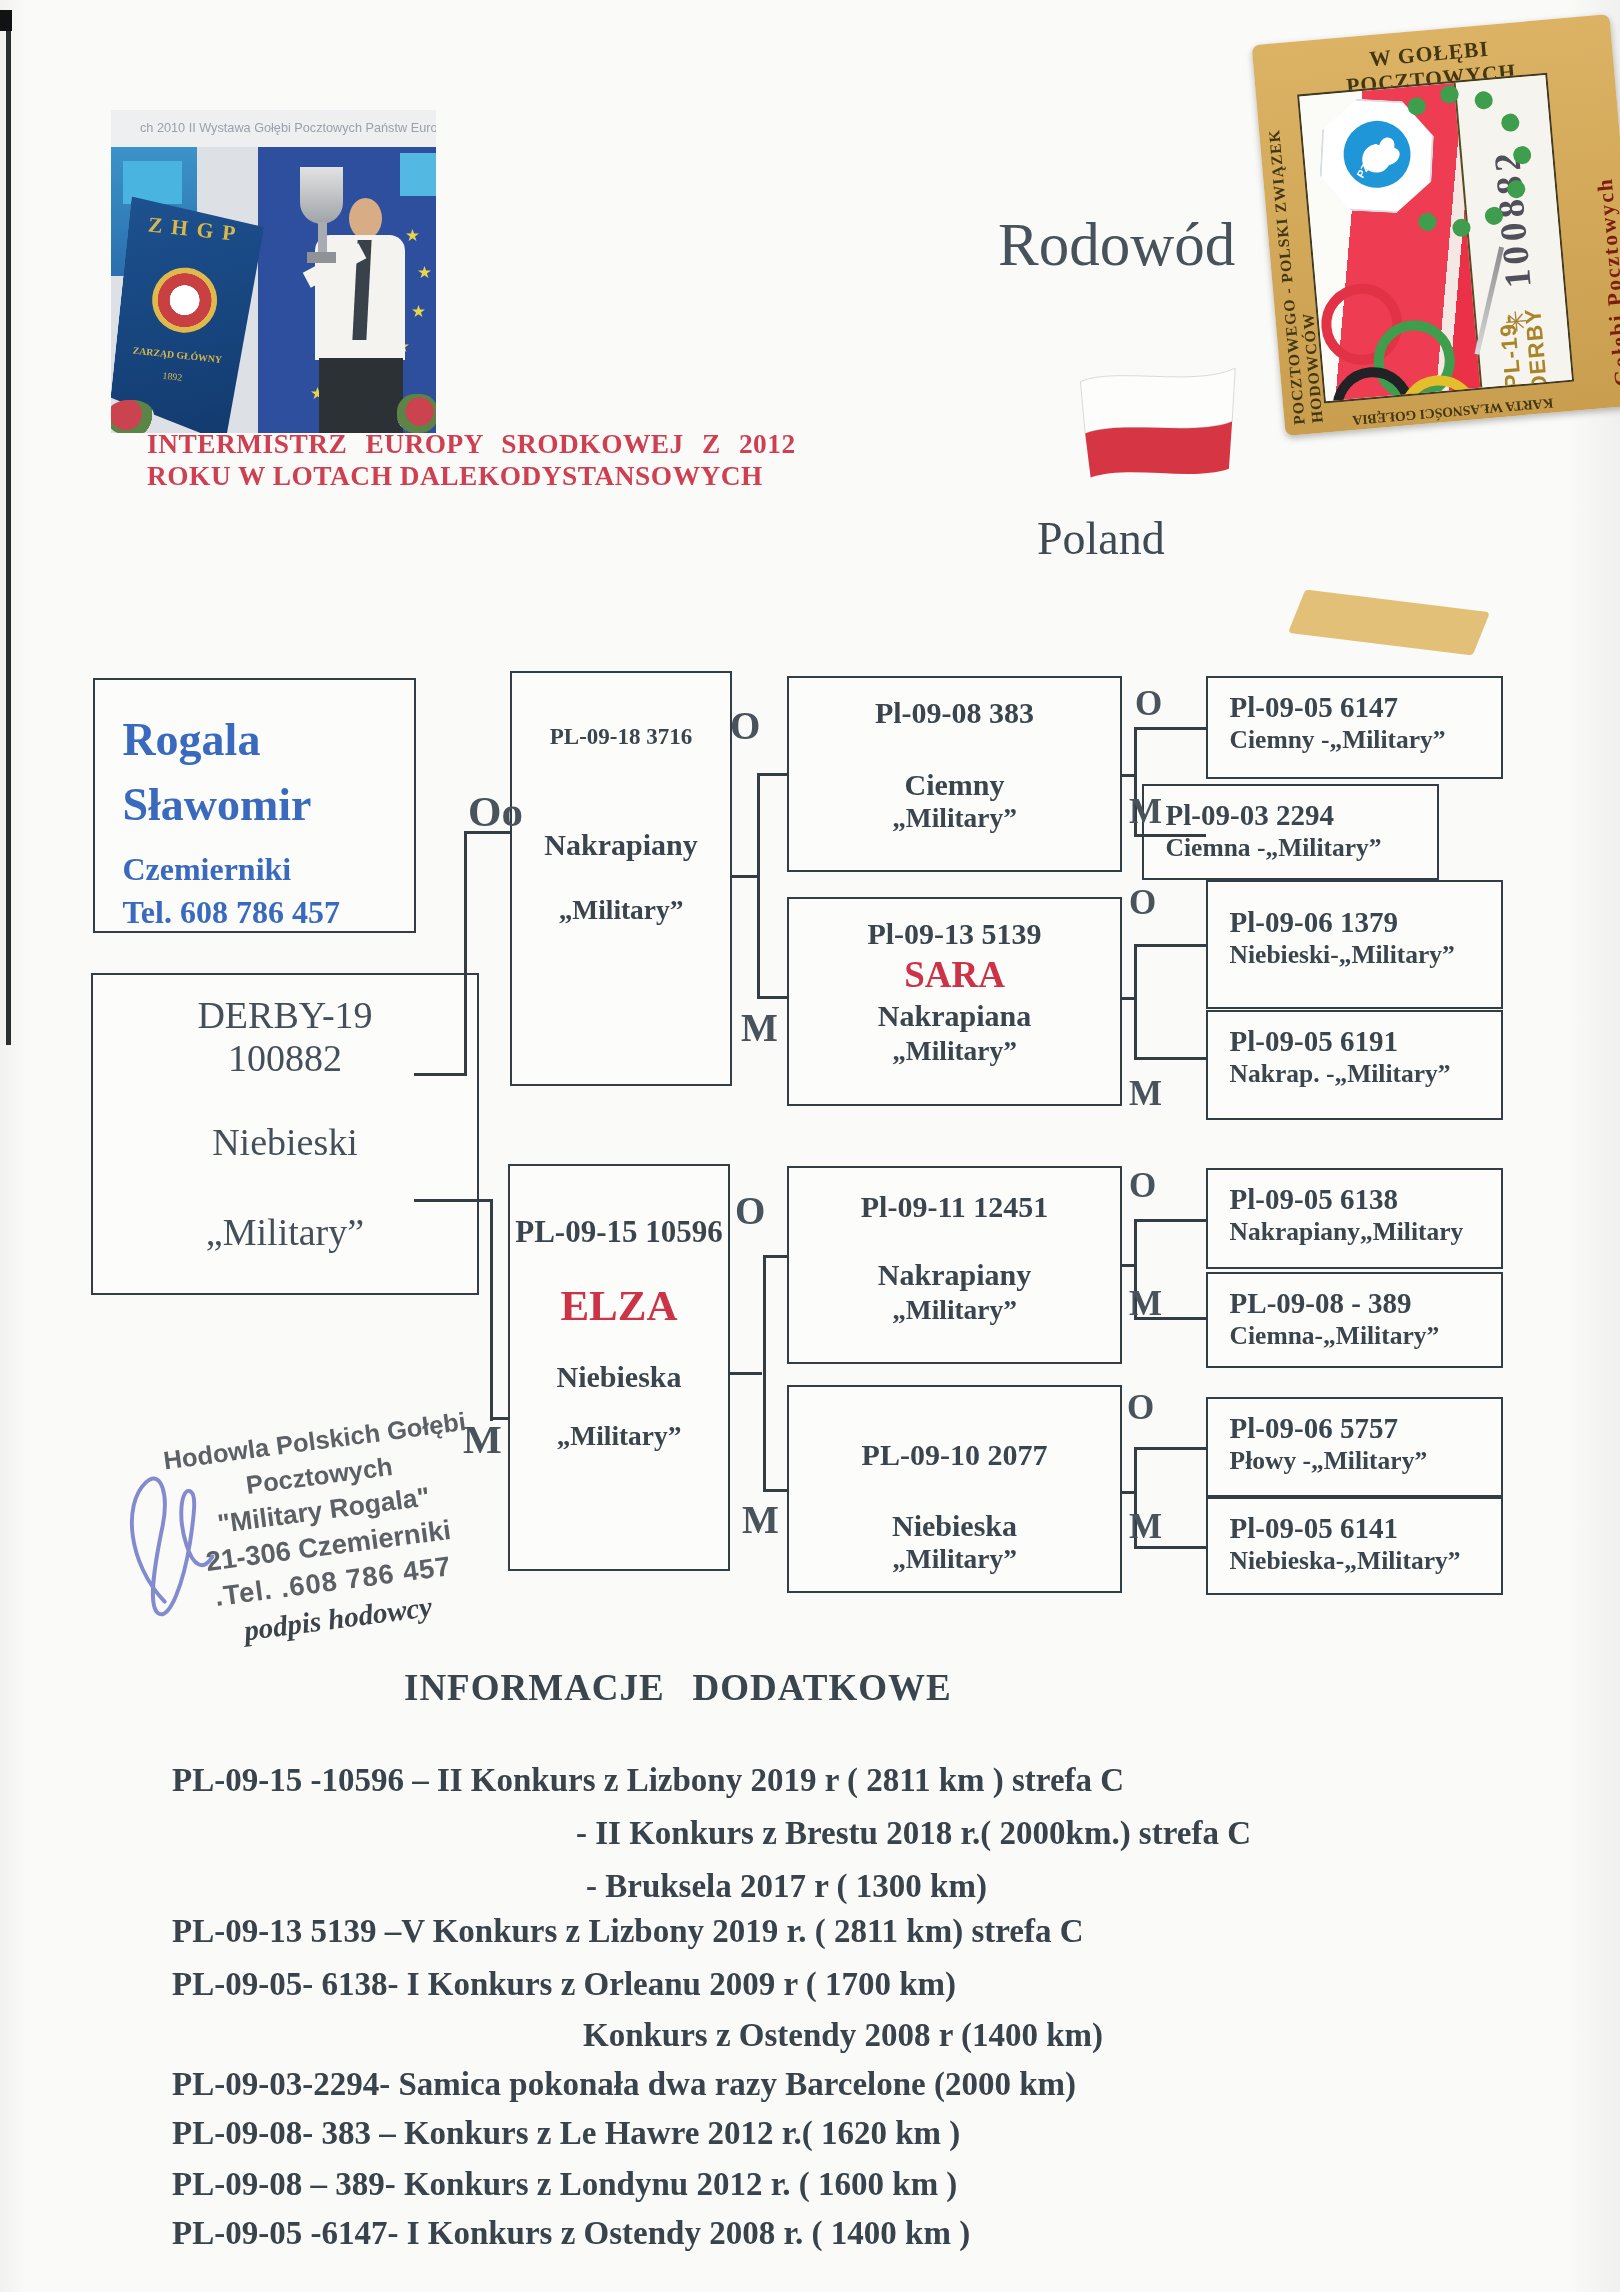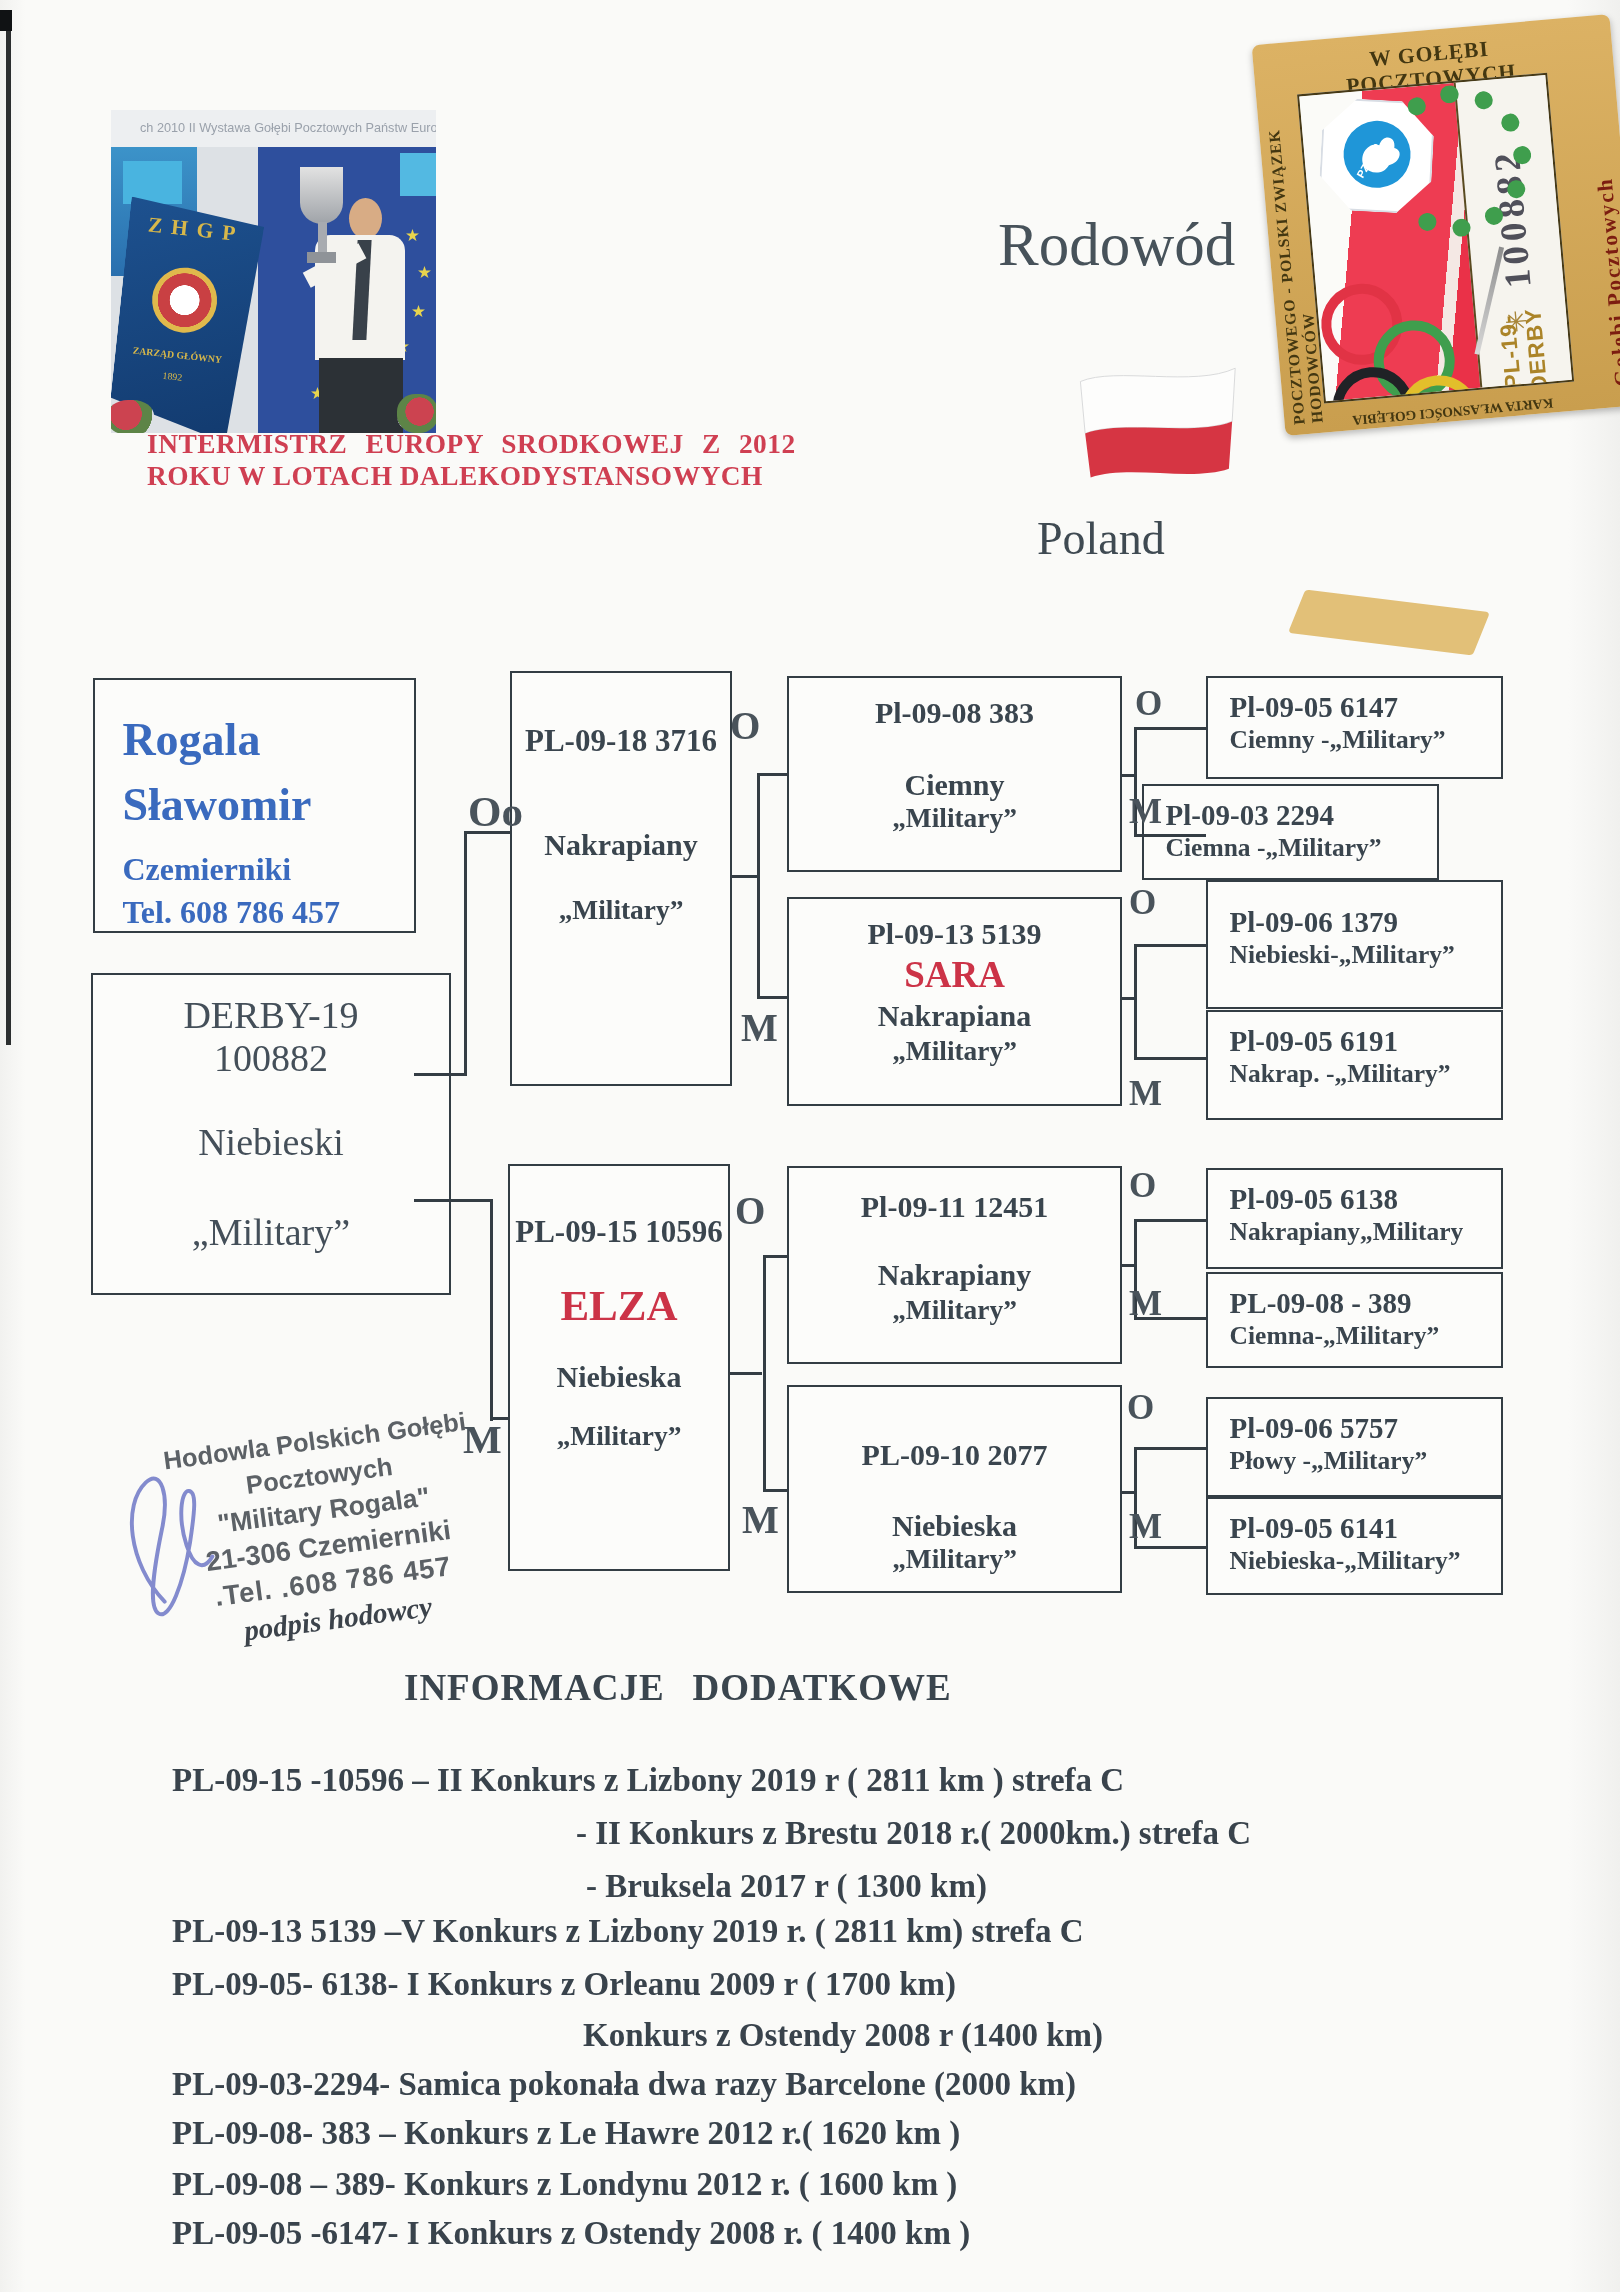--- a/index.html
+++ b/index.html
@@ -197,29 +197,29 @@
   </div>
   <div class="abs card-wedge"></div>
 
   <div class="pbox" id="breeder-box" style="left:93px;top:678px;width:323px;height:255px">
     <span style="top:37px;font-size:46px">Rogala</span>
     <span style="top:102px;font-size:46px">Sławomir</span>
     <span style="top:173px;font-size:32px">Czemierniki</span>
     <span style="top:216px;font-size:32px">Tel. 608 786 457</span>
   </div>
 
-  <div class="pbox" id="subject-box" style="left:91px;top:973px;width:360px;height:322px">
+  <div class="pbox" id="subject-box" style="left:91px;top:973px;width:388px;height:322px">
     <span class="bt" style="top:19.6px">DERBY-19</span>
     <span class="bt" style="top:63px">100882</span>
     <span class="bt" style="top:147px">Niebieski</span>
     <span class="bt" style="top:237px">„Military”</span>
   </div>
 
   <div class="pbox" style="left:510px;top:671px;width:222px;height:415px">
-    <span class="bt" style="top:51px;font-size:31px">PL-09-18  3716</span>
+    <span class="bt" style="top:51px;font-size:23px">PL-09-18  3716</span>
     <span class="bt" style="top:155px">Nakrapiany</span>
     <span class="bt strain" style="top:222px">„Military”</span>
   </div>
   <div class="pbox" style="left:508px;top:1164px;width:222px;height:407px">
     <span class="bt" style="top:49px;font-size:31px">PL-09-15 10596</span>
     <span class="bt red" style="top:116px;font-size:43px">ELZA</span>
     <span class="bt" style="top:194px">Niebieska</span>
     <span class="bt strain" style="top:255px">„Military”</span>
   </div>
 

